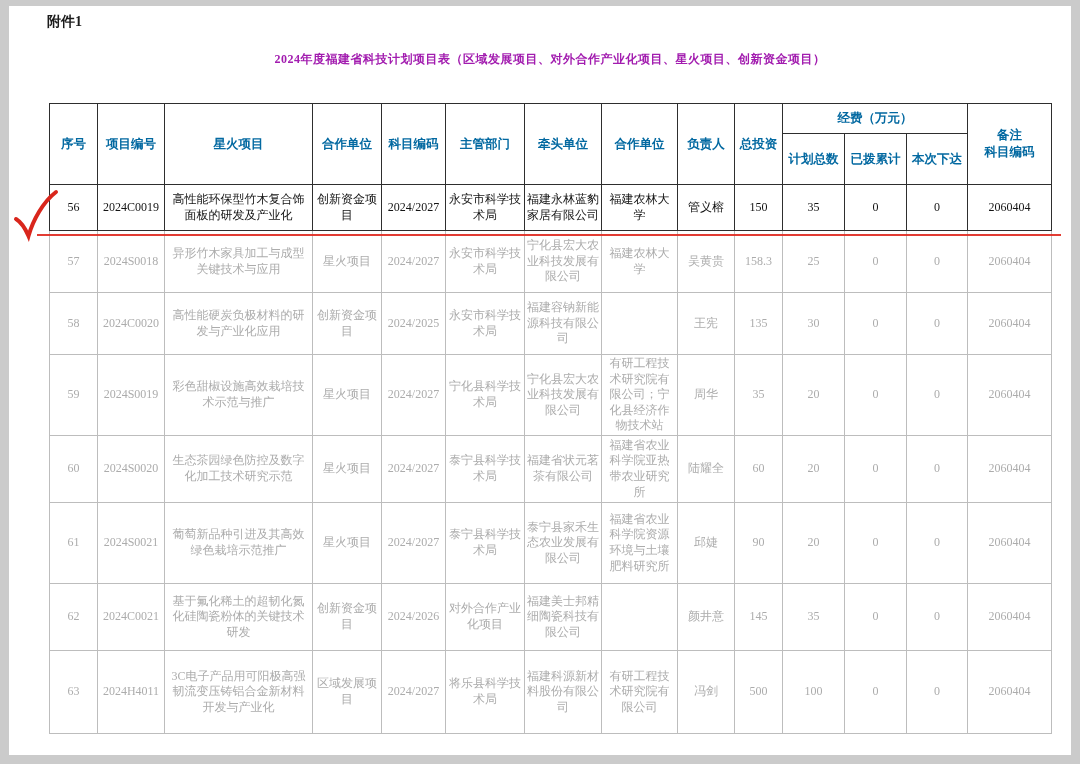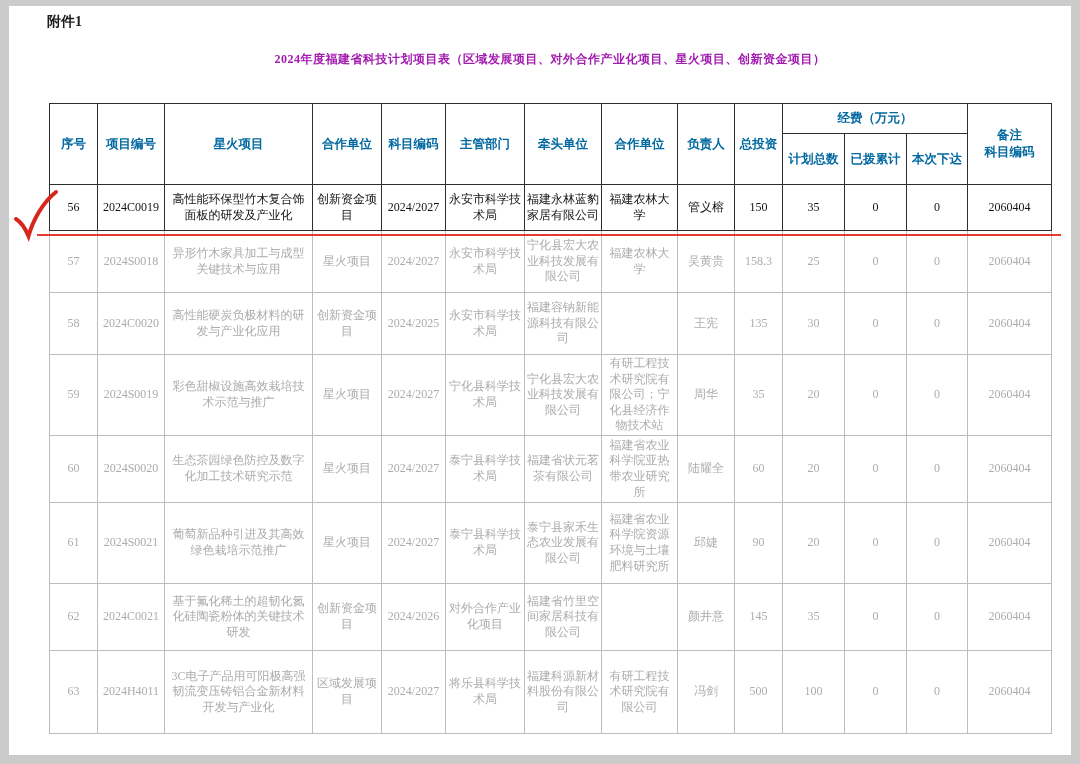--- a/index.html
+++ b/index.html
@@ -192,21 +192,21 @@
           <td>0</td>
           <td>2060404</td>
         </tr>
         <tr class="dim" style="height: 67px;">
           <td>62</td>
           <td>2024C0021</td>
           <td class="tl">基于氟化稀土的超韧化氮化硅陶瓷粉体的关键技术研发</td>
           <td class="tl">创新资金项目</td>
           <td>2024/2026</td>
           <td class="tl">对外合作产业化项目</td>
-          <td>福建省竹里空间家居科技有限公司</td>
+          <td>福建美士邦精细陶瓷科技有限公司</td>
           <td></td>
           <td class="tl">颜井意</td>
           <td>145</td>
           <td>35</td>
           <td>0</td>
           <td>0</td>
           <td>2060404</td>
         </tr>
         <tr class="dim" style="height: 83px;">
           <td>63</td>

